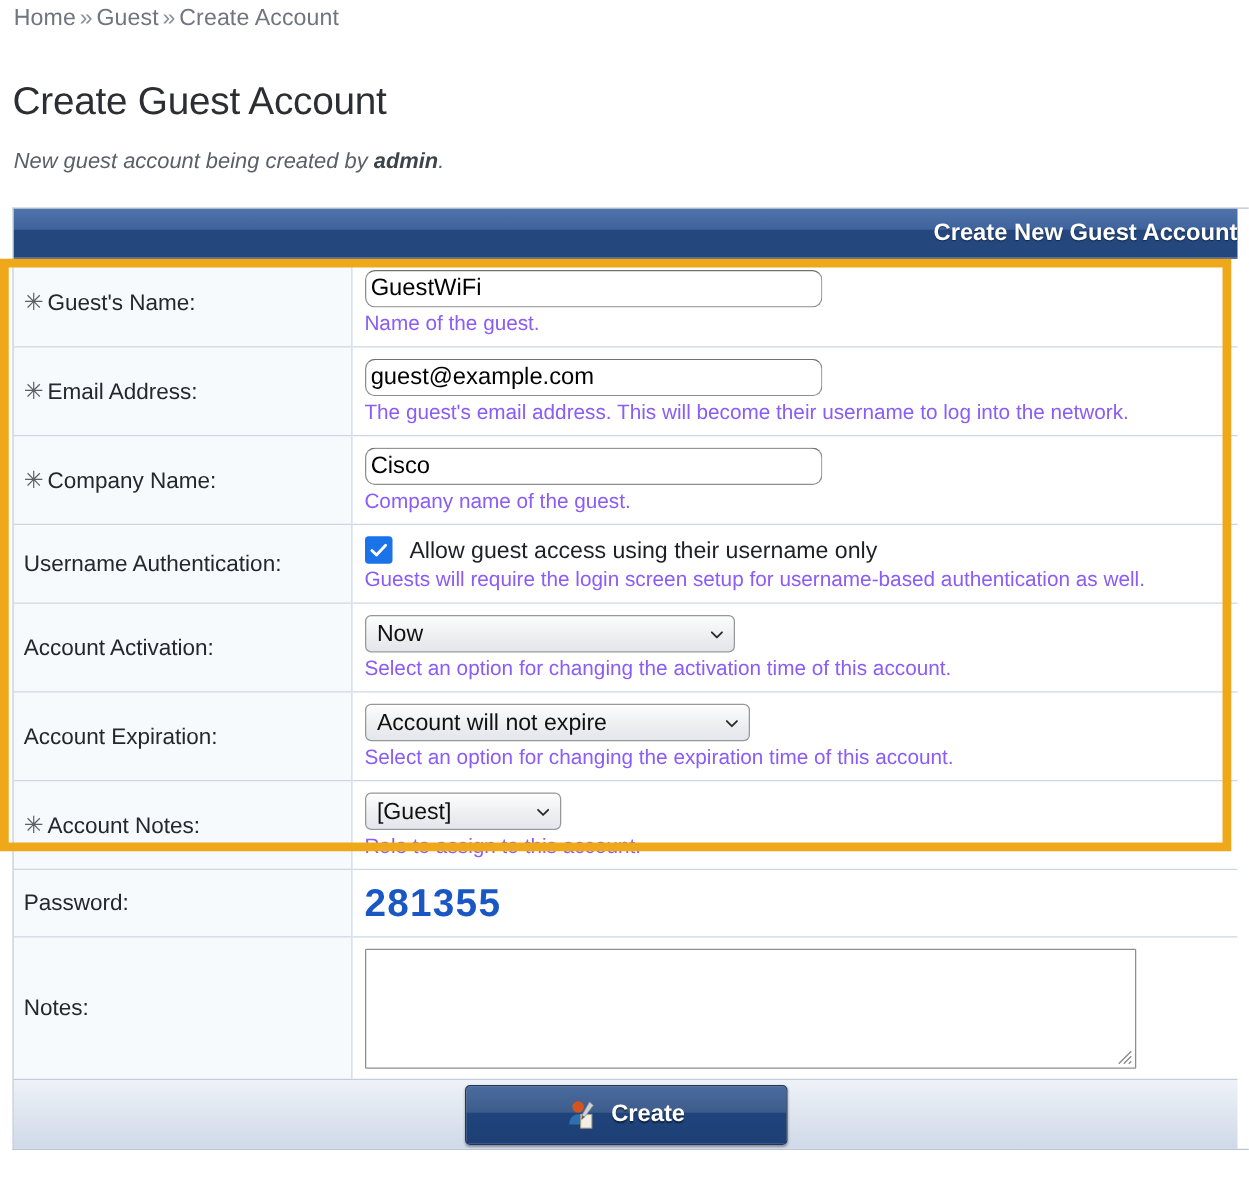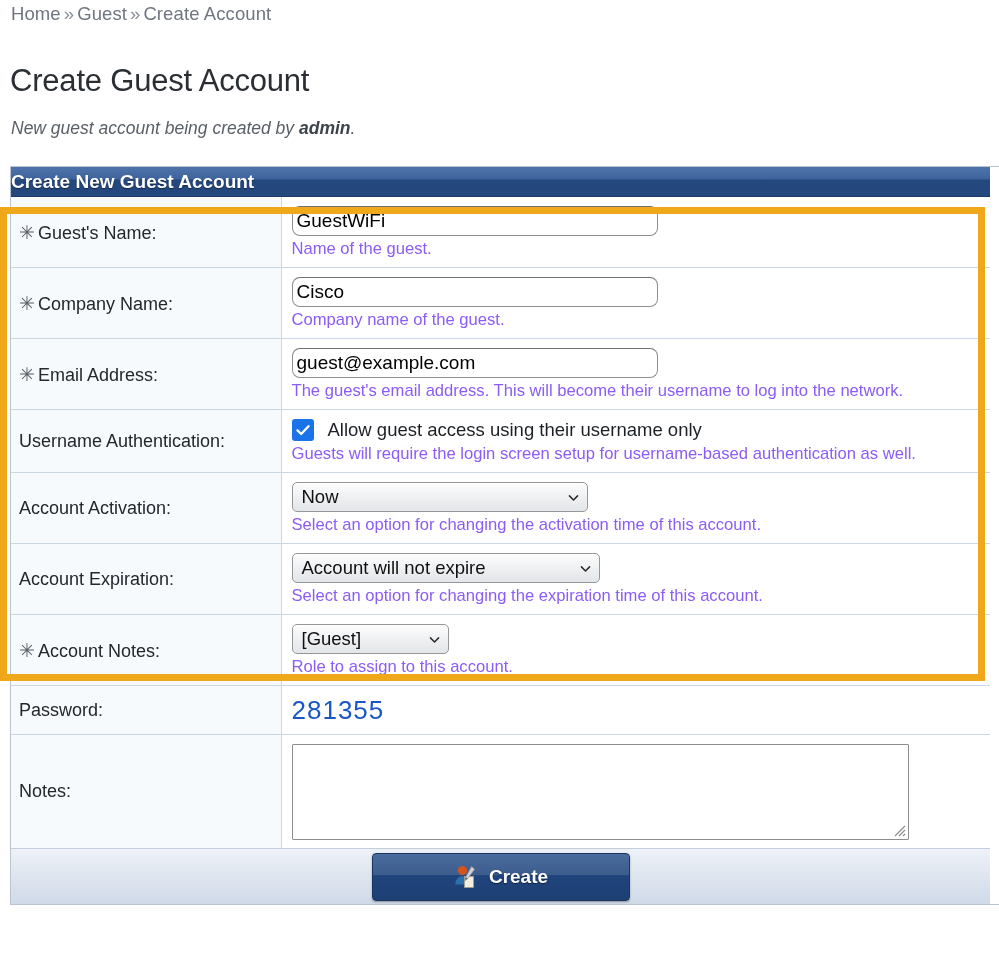--- a/index.html
+++ b/index.html
@@ -39,27 +39,27 @@
   
   .panel {
     position: absolute; left: 10px; top: 166px;
     width: 1000px;
     border: 1px solid #b9c3d2;
     border-right: none;
     background: #ffffff;
   }
 
   .panel-header {
-    height: 30px;
+    height: 40px;
     background: linear-gradient(to bottom, #4e74ab 0%, #3f639c 42%, #24477e 44%, #24477e 100%);
     border-bottom: 1px solid #1d3a68;
     color: #ffffff;
     font-size: 19px;
     font-weight: bold;
-    display: flex; align-items: center; justify-content: flex-start;
+    display: flex; align-items: center; justify-content: flex-end;
     text-shadow: 0 1px 1px rgba(0,0,0,.45);
     position: relative;
     width: 979px;
   }
 
   
   .highlight-frame {
     position: absolute;
     left: 0px; top: 207px;
     width: 985px; height: 474px;
@@ -150,21 +150,21 @@
     cursor: pointer;
   }
   .checkbox svg { display: block; }
   .cb-text {
     font-size: 18.5px; color: #1d2125;
     margin-left: 14px; white-space: nowrap;
   }
 
   
   .password-value {
-    font-size: 26px; font-weight: normal; color: #1957c4;
+    font-size: 31px; font-weight: bold; color: #1957c4;
     letter-spacing: 1px;
   }
 
   
   .notes-area {
     position: relative;
     width: 617px; height: 96px;
     border: 1px solid #8e8e8e;
     background: #ffffff;
     border-radius: 1px;
@@ -224,32 +224,32 @@
       <tbody>
           <tr class="form-row">
         <td class="cell-label"><span class="star">✳</span><span>Guest's Name:</span></td>
         <td class="cell-field">
           <input class="text" type="text" value="GuestWiFi" style="">
           <div class="hint">Name of the guest.</div>
         </td>
       </tr>
 
       <tr class="form-row">
+        <td class="cell-label"><span class="star">✳</span><span>Email Address:</span></td>
+        <td class="cell-field">
+          <input class="text" type="text" value="guest@example.com" style="">
+          <div class="hint">The guest's email address. This will become their username to log into the network.</div>
+        </td>
+      </tr>
+
+      <tr class="form-row">
         <td class="cell-label"><span class="star">✳</span><span>Company Name:</span></td>
         <td class="cell-field">
           <input class="text" type="text" value="Cisco" style="">
           <div class="hint">Company name of the guest.</div>
-        </td>
-      </tr>
-
-      <tr class="form-row">
-        <td class="cell-label"><span class="star">✳</span><span>Email Address:</span></td>
-        <td class="cell-field">
-          <input class="text" type="text" value="guest@example.com" style="">
-          <div class="hint">The guest's email address. This will become their username to log into the network.</div>
         </td>
       </tr>
 
       <tr class="form-row">
         <td class="cell-label"><span>Username Authentication:</span></td>
         <td class="cell-field">
           <div class="cbrow">
             <span class="checkbox">
               <svg width="16" height="16" viewBox="0 0 16 16" aria-hidden="true">
                     <path d="M2.5 8.4 L6.2 12 L13.5 4.2" fill="none" stroke="#ffffff" stroke-width="2.3" stroke-linecap="round" stroke-linejoin="round"></path>

